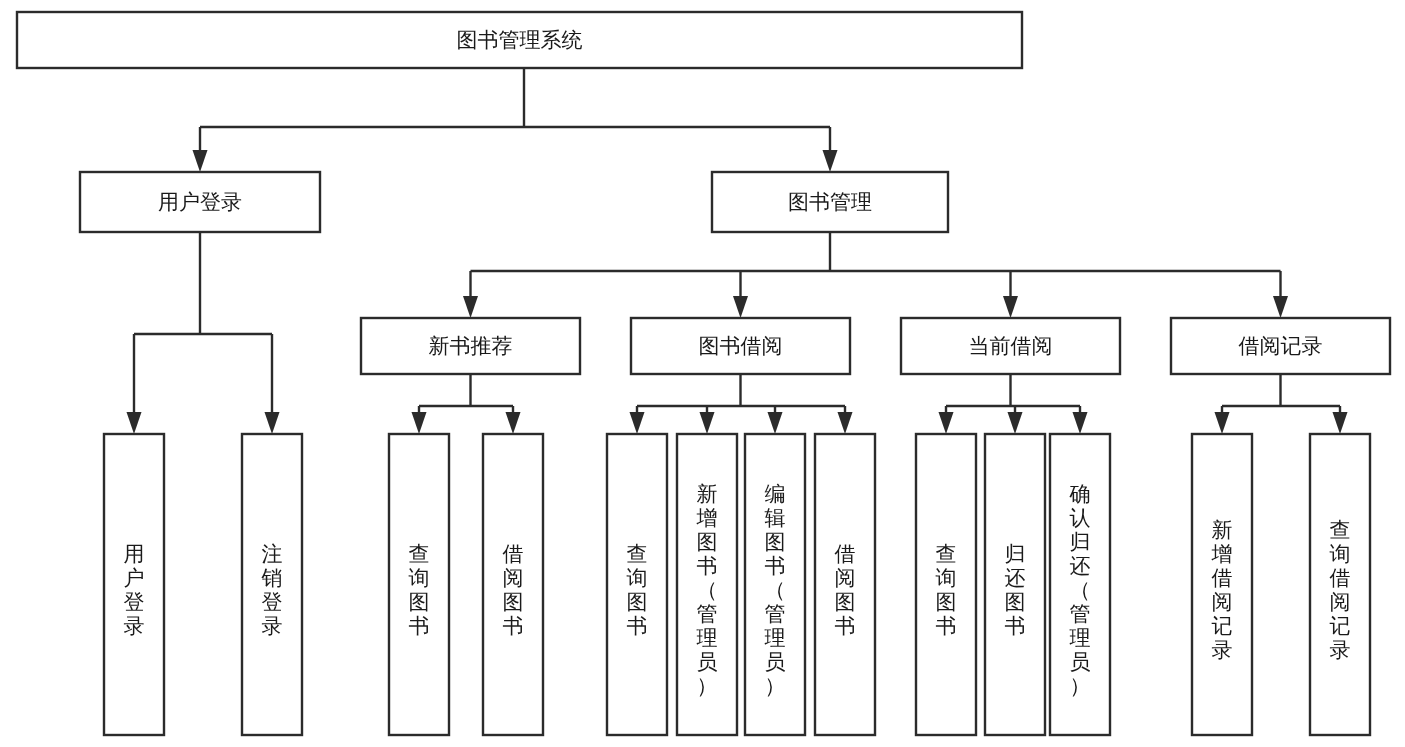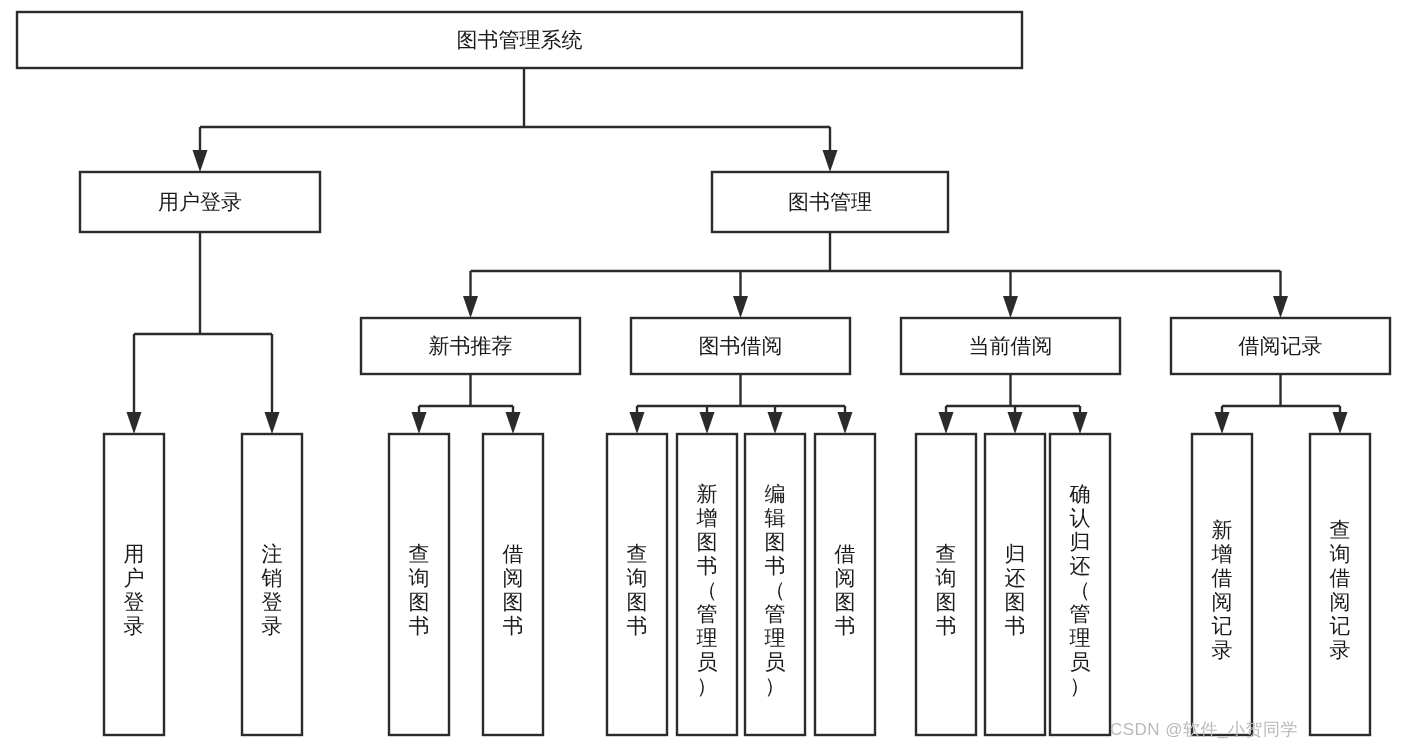--- a/index.html
+++ b/index.html
@@ -11,21 +11,20 @@
     width: 1405px;
     height: 747px;
     font-family: "Liberation Sans", "DejaVu Sans", sans-serif;
     overflow: hidden;
     position: relative;
   }
   #diagram-root {
     position: relative;
     width: 1262px;
     height: 747px;
-    padding-left: 44px;
   }
   svg.diagram-canvas {
     position: absolute;
     top: 0;
     left: 0;
     width: 1405px;
     height: 747px;
     display: block;
   }
   .node-box {
@@ -265,14 +264,13 @@
           <text x="1340" y="531.22" class="node-label-h">查</text>
           <text x="1340" y="555.22" class="node-label-h">询</text>
           <text x="1340" y="579.22" class="node-label-h">借</text>
           <text x="1340" y="603.22" class="node-label-h">阅</text>
           <text x="1340" y="627.22" class="node-label-h">记</text>
           <text x="1340" y="651.22" class="node-label-h">录</text>
         </g>
       </g>
   </svg>
 
-  <div class="watermark">CSDN @软件_小贺同学</div>
 </div>
 
 </body></html>

